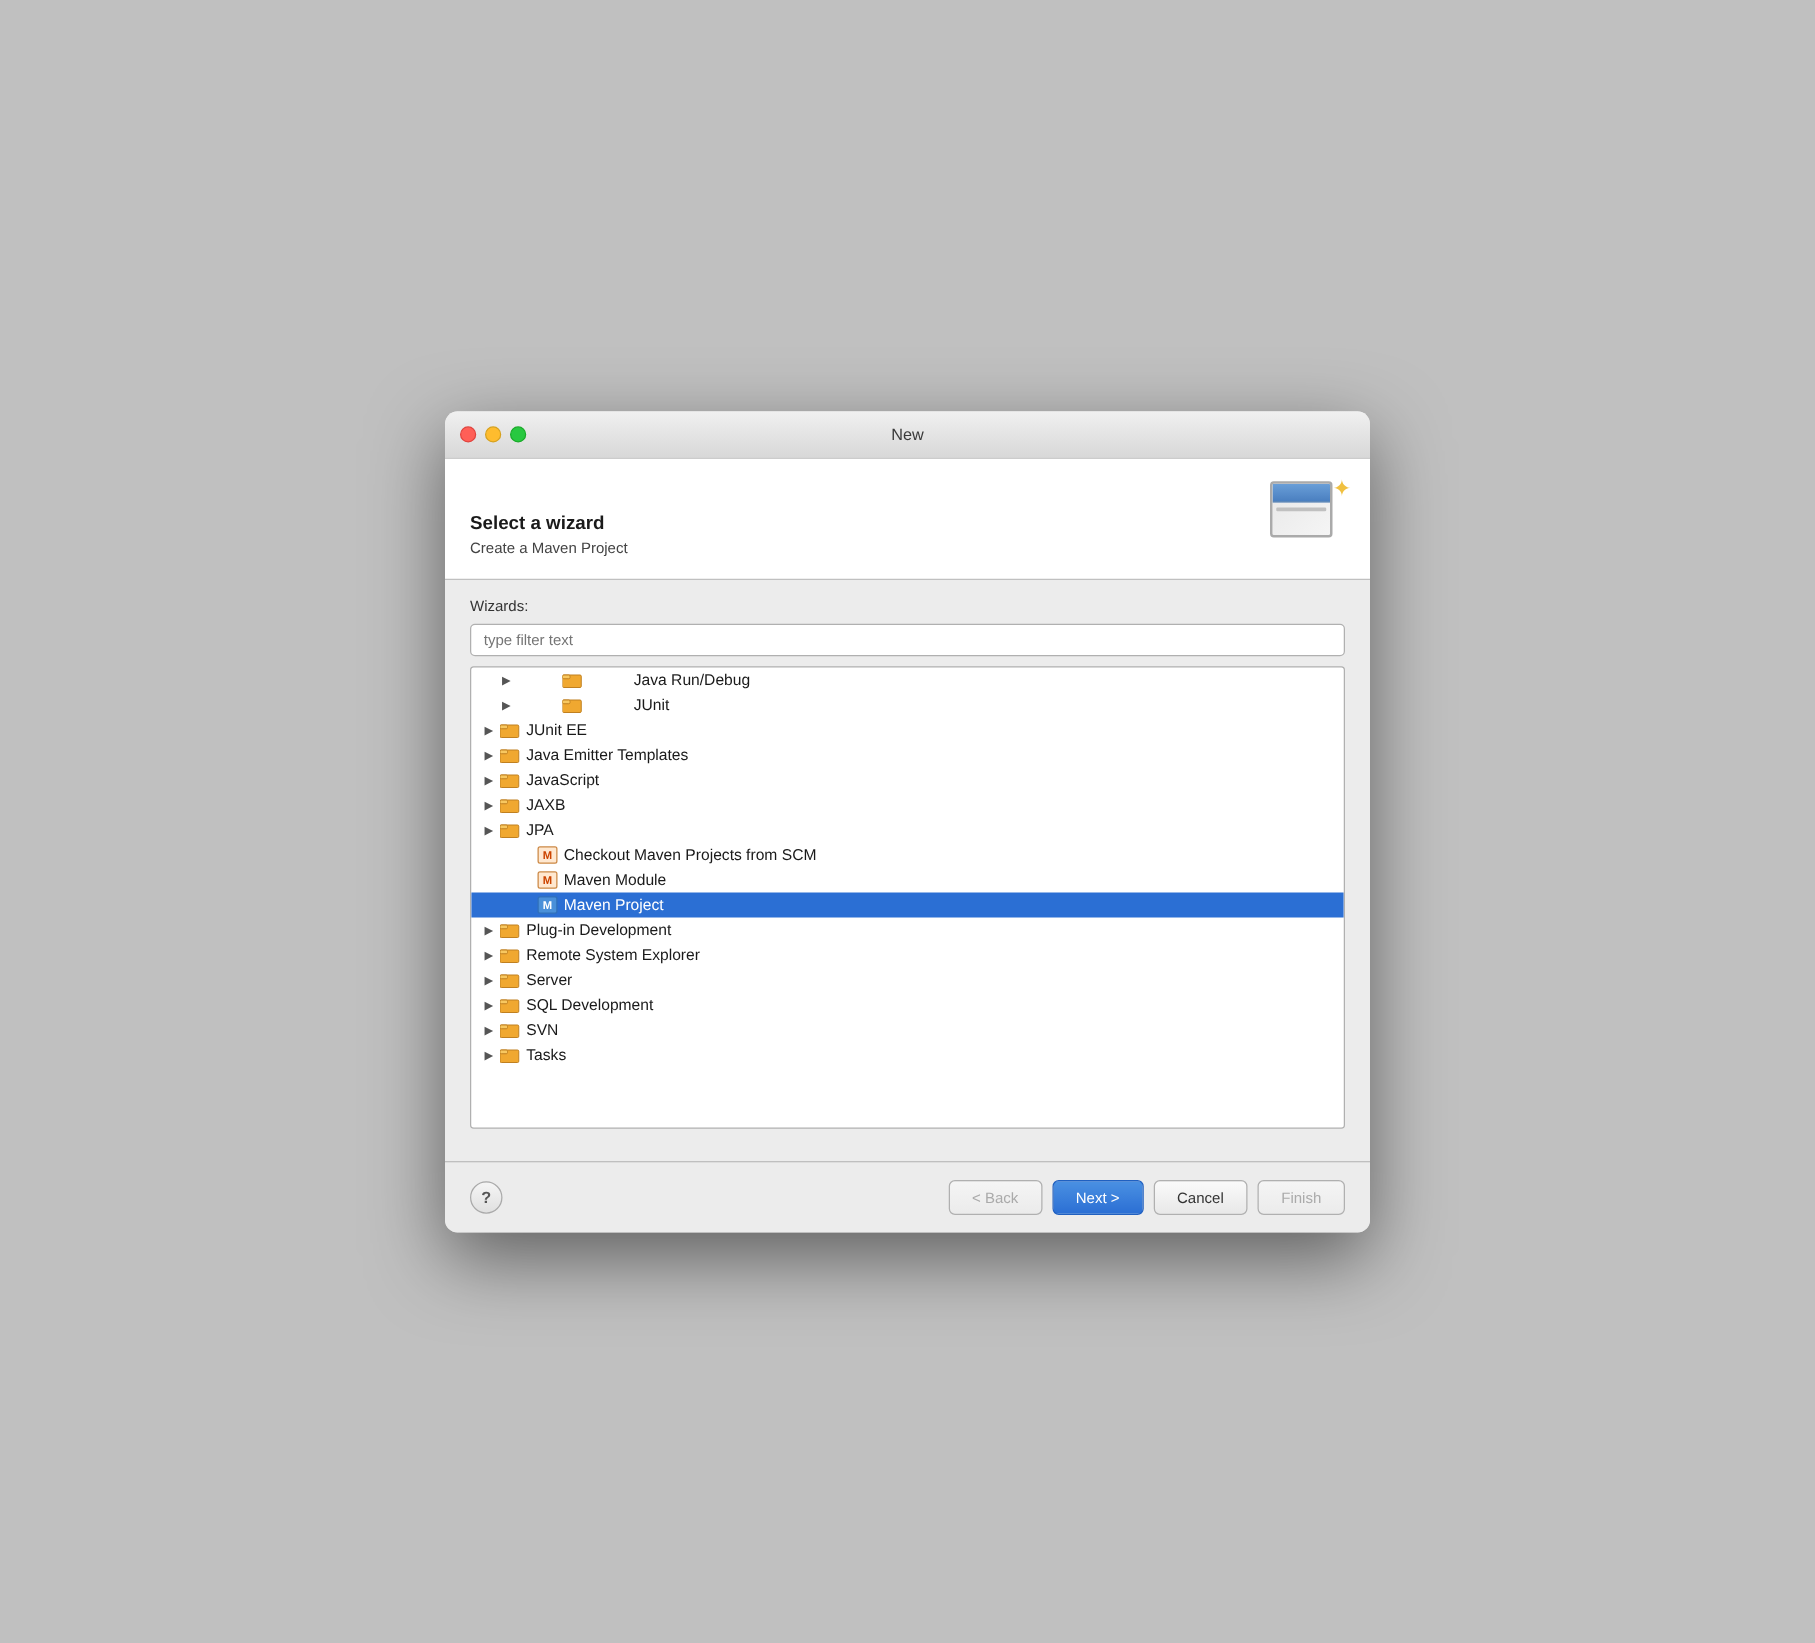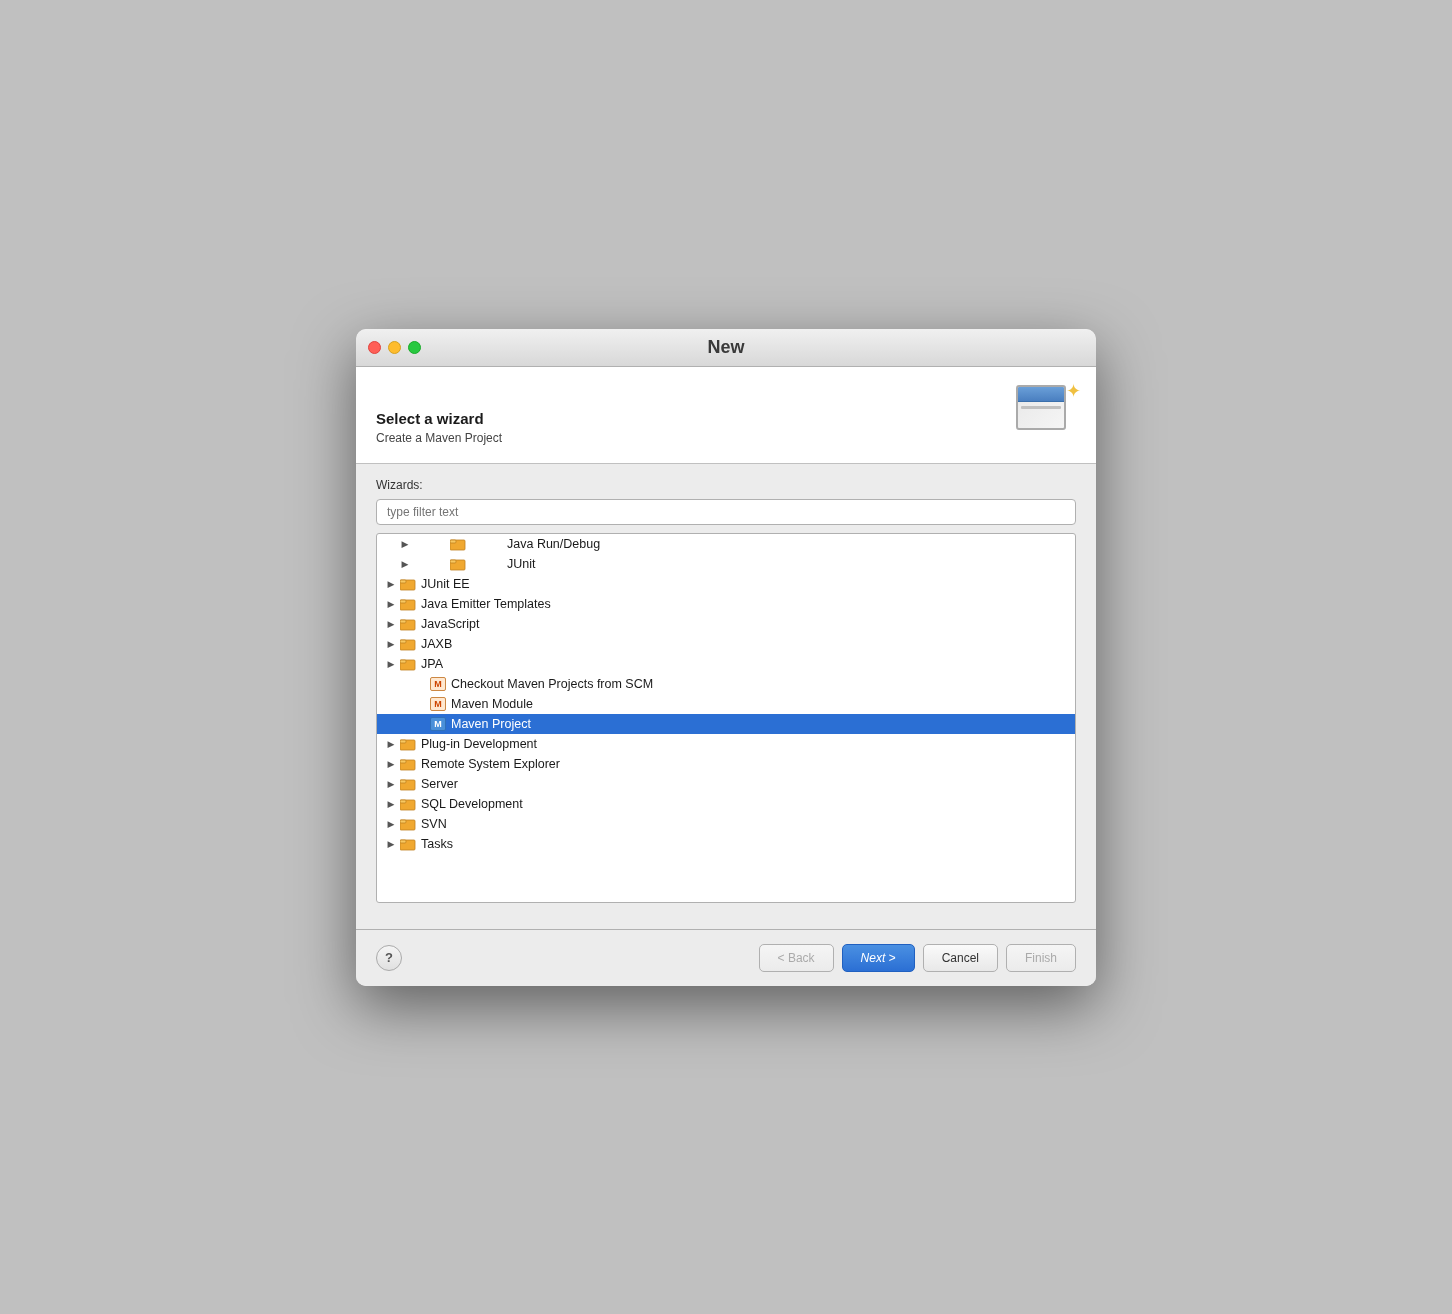--- a/index.html
+++ b/index.html
@@ -49,23 +49,23 @@
       width: 13px;
       height: 13px;
       border-radius: 50%;
     }
 
     .traffic-light.close { background: #ff5f57; border: 1px solid #e0443e; }
     .traffic-light.minimize { background: #febc2e; border: 1px solid #d6a220; }
     .traffic-light.maximize { background: #28c840; border: 1px solid #1aab29; }
 
     .titlebar-title {
-      font-size: 18px;
+      font-size: 13px;
       color: #3a3a3a;
-      font-weight: 700;
+      font-weight: 400;
     }
 
     .header-section {
       background: white;
       padding: 18px 20px 18px 20px;
       display: flex;
       justify-content: space-between;
       align-items: flex-end;
       border-bottom: 1px solid #c0c0c0;
     }
@@ -278,21 +278,20 @@
     .btn-default:disabled {
       color: #aaa;
       background: linear-gradient(to bottom, #f5f5f5, #ebebeb);
     }
 
     .btn-primary {
       background: linear-gradient(to bottom, #4a90e2, #2b6fd4);
       border-color: #2060c0;
       color: white;
       font-weight: 500;
-      font-style: italic;
     }
   </style>
 </head>
 <body>
 
 <div class="window">
 
   <div class="titlebar">
     <div class="traffic-lights">
       <div class="traffic-light close"></div>

